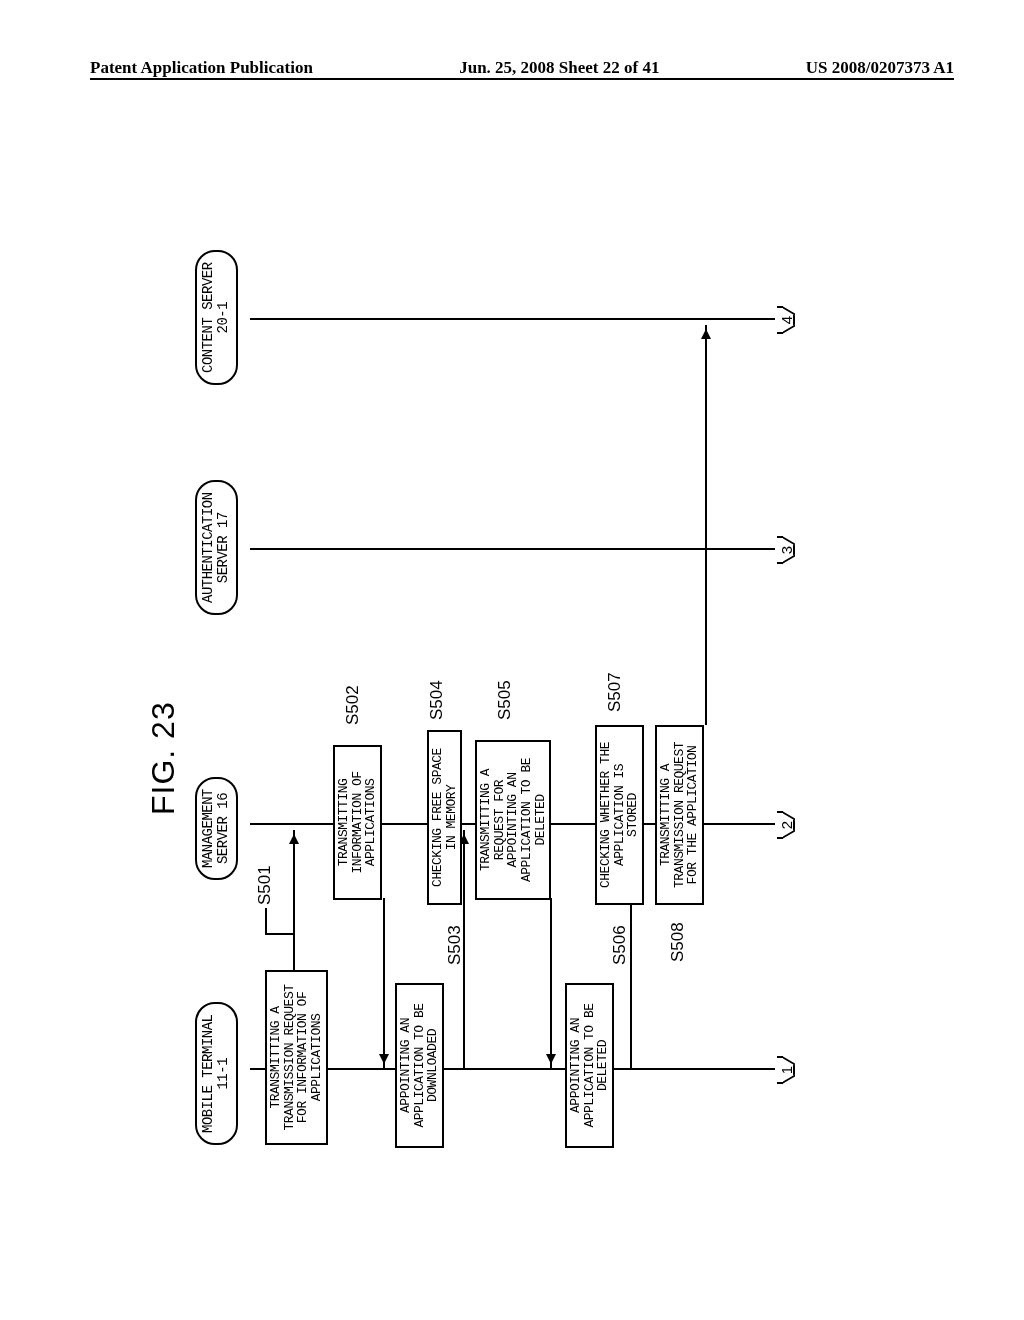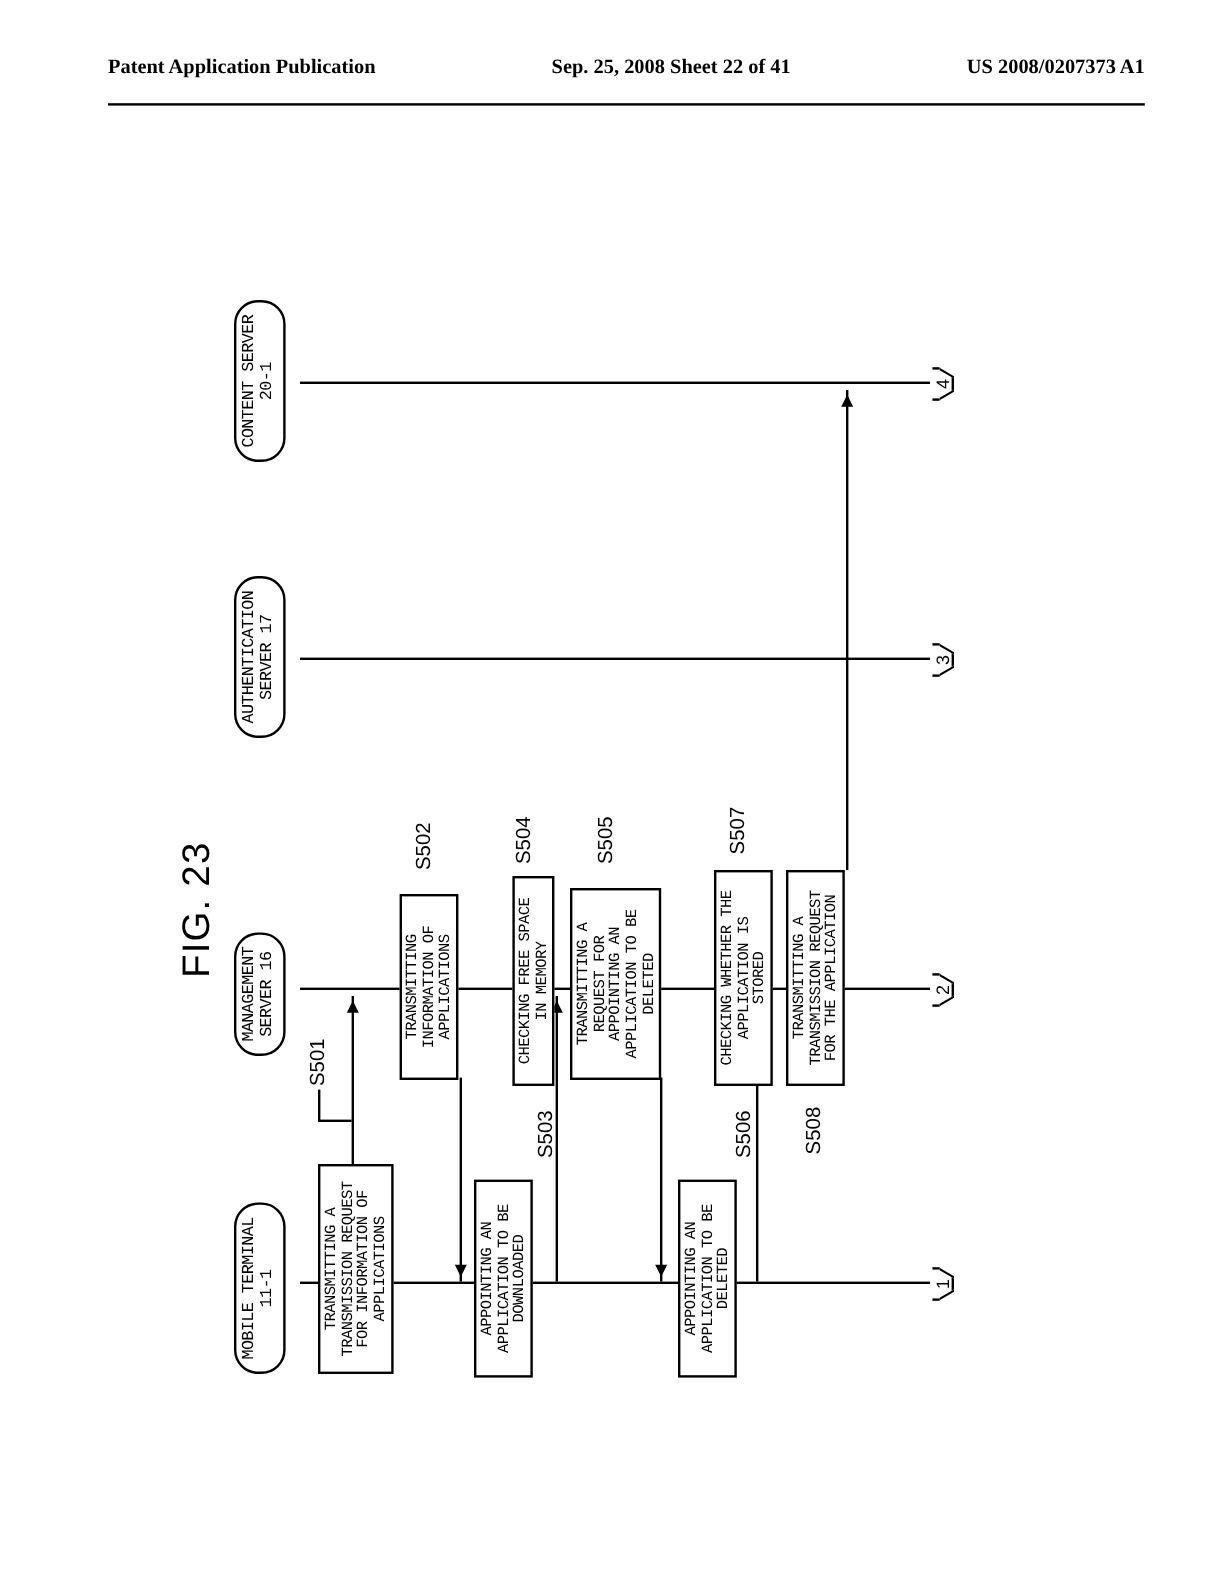--- a/index.html
+++ b/index.html
@@ -10,29 +10,29 @@
     height: 1320px;
     position: relative;
   }
   .page {
     position: absolute;
     top: 0; left: 0;
     width: 1024px; height: 1320px;
   }
   .hdr {
     position: absolute;
-    top: 46px;
+    top: 58px;
     left: 90px;
     right: 70px;
     display: flex;
     justify-content: space-between;
     font-size: 17px;
     font-weight: bold;
     border-bottom: 2px solid #000;
-    padding-bottom: 20px;
+    padding-bottom: 0;
   }
   .diagram {
     position: absolute;
     left: 165px;
     top: 170px;
     width: 700px;
     height: 1020px;
     transform: rotate(-90deg);
     transform-origin: 350px 510px;
   }
@@ -145,21 +145,21 @@
     width: auto;
   }
 </style>
 </head>
 <body>
 
 <div class="page">
 
   <div class="hdr">
     <span>Patent Application Publication</span>
-    <span>Sep. 25, 2008  Sheet 22 of 41</span>
+    <span>Jun. 25, 2008  Sheet 22 of 41</span>
     <span>US 2008/0207373 A1</span>
   </div>
 
   <div class="diagram">
     <div class="d-inner">
 
       <div class="figlabel">FIG. 23</div>
 
       <div class="actor" style="left:45px">MOBILE TERMINAL
 11-1</div>

